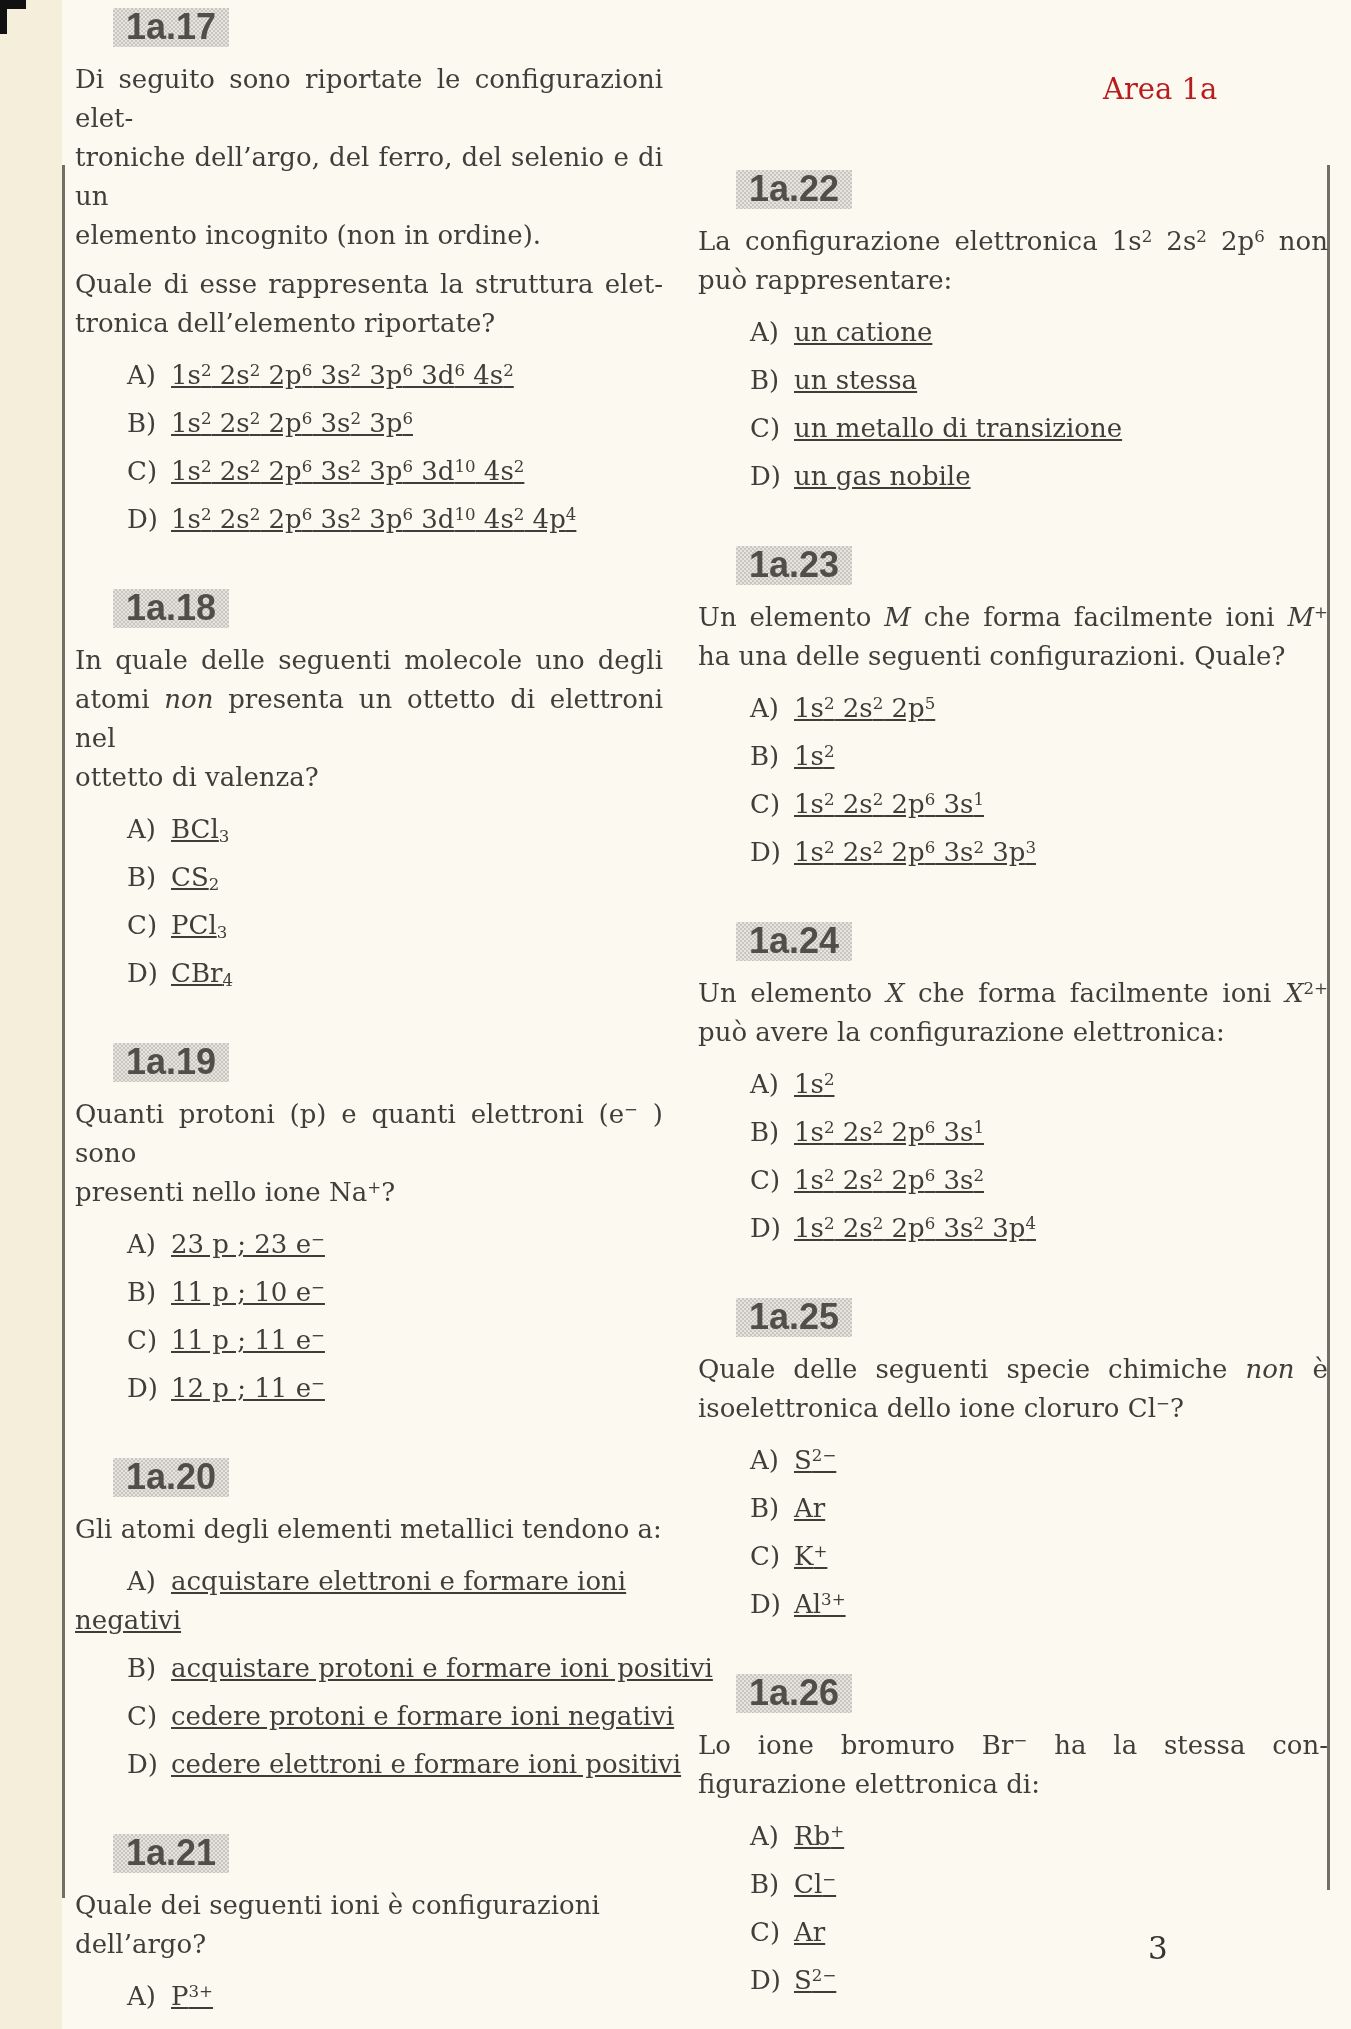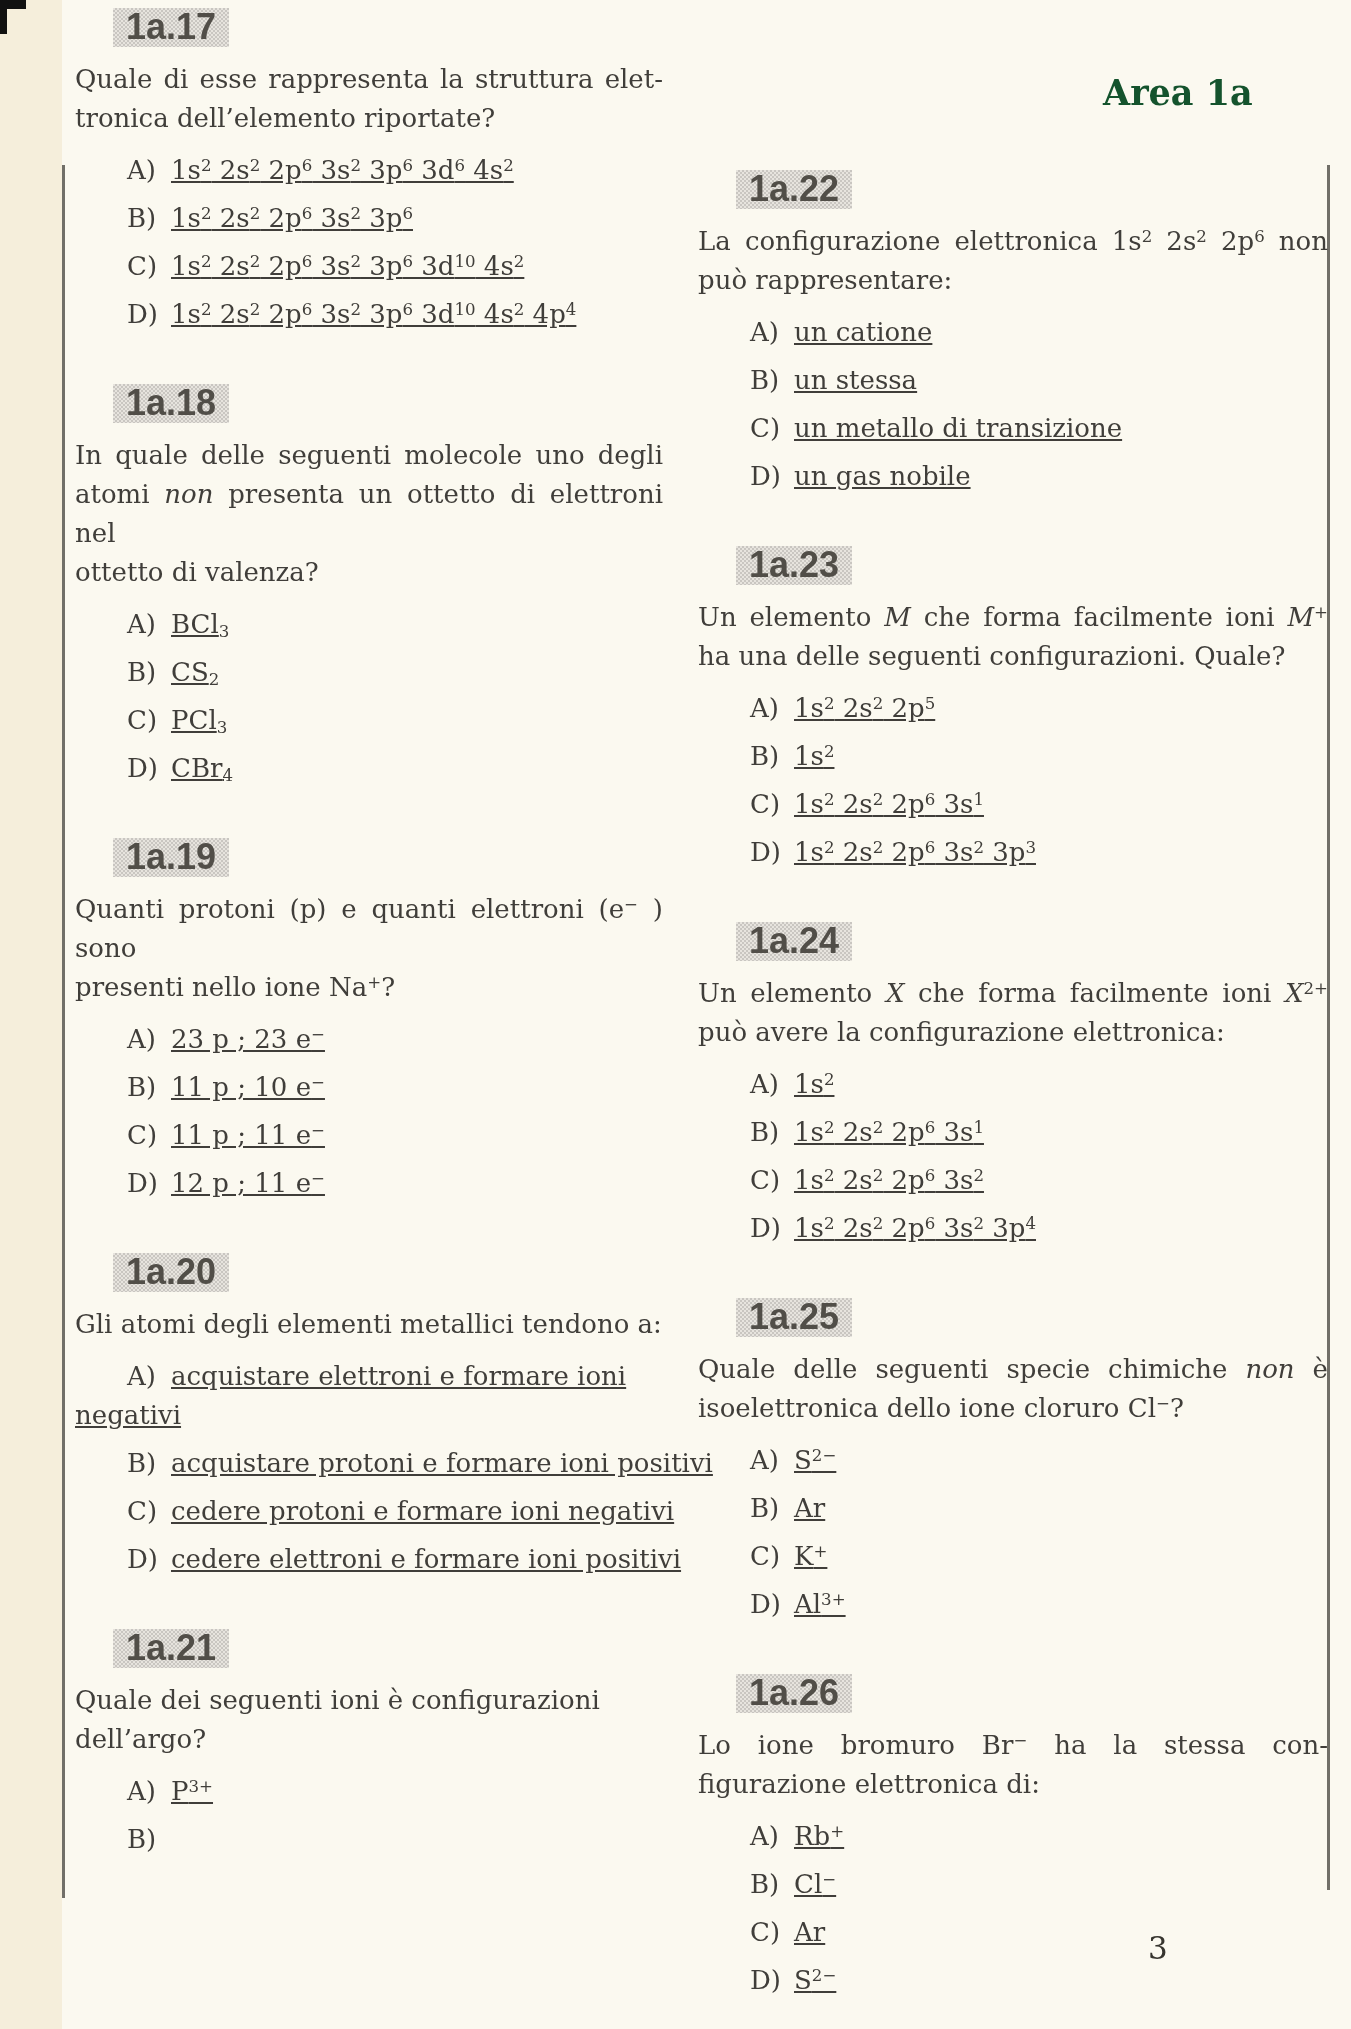--- a/index.html
+++ b/index.html
@@ -12,21 +12,21 @@
     background:var(--page-bg);
     font-family:"DejaVu Serif", serif;
     color:var(--text);
   }
   .left-strip{position:absolute;left:0;top:0;width:62px;height:2029px;background:var(--margin-strip);}
   .corner-h{position:absolute;left:0;top:0;width:26px;height:9px;background:#111;}
   .corner-v{position:absolute;left:0;top:0;width:7px;height:34px;background:#111;}
   .rule{position:absolute;width:3px;background:var(--rule);}
   .rule-left{left:62px;top:165px;height:1733px;}
   .rule-right{left:1327px;top:165px;height:1725px;}
-  .area-label{position:absolute;left:1103px;top:72px;font-size:35px;color:#14532d;font-weight:bold;}
+  .area-label{position:absolute;left:1103px;top:72px;font-size:29px;color:#b91c1c;}
   .page-number{position:absolute;left:1148px;top:1930px;font-size:31px;color:#37352f;}
   .col{position:absolute;}
   .col-left{left:75px;top:8px;width:588px;}
   .col-right{left:698px;top:170px;width:630px;}
   .question{margin-bottom:50px;}
   .badge{
     display:inline-block;
     font-family:"Liberation Sans", sans-serif;font-weight:bold;
     font-size:36px;line-height:32px;color:var(--badge-text);
     padding:3px 13px 4px 13px;margin-left:38px;margin-bottom:13px;
@@ -52,20 +52,25 @@
 <div class="rule rule-left"></div>
 <div class="rule rule-right"></div>
 
 <div class="area-label">Area 1a</div>
 
 <div class="col col-left" id="col-left">
   <section class="question">
     <div class="badge">1a.17</div>
     <div class="paras">
         <div class="para">
+          <div class="line just">Di seguito sono riportate le configurazioni elet-</div>
+          <div class="line just">troniche dell’argo, del ferro, del selenio e di un</div>
+          <div class="line">elemento incognito (non in ordine).</div>
+        </div>
+        <div class="para">
           <div class="line just">Quale di esse rappresenta la struttura elet-</div>
           <div class="line">tronica dell’elemento riportate?</div>
         </div>
       </div>
     <div class="opts">
         <div class="opt"><span class="letter">A)</span><span class="otext">1s<sup>2</sup> 2s<sup>2</sup> 2p<sup>6</sup> 3s<sup>2</sup> 3p<sup>6</sup> 3d<sup>6</sup> 4s<sup>2</sup></span></div>
         <div class="opt"><span class="letter">B)</span><span class="otext">1s<sup>2</sup> 2s<sup>2</sup> 2p<sup>6</sup> 3s<sup>2</sup> 3p<sup>6</sup></span></div>
         <div class="opt"><span class="letter">C)</span><span class="otext">1s<sup>2</sup> 2s<sup>2</sup> 2p<sup>6</sup> 3s<sup>2</sup> 3p<sup>6</sup> 3d<sup>10</sup> 4s<sup>2</sup></span></div>
         <div class="opt"><span class="letter">D)</span><span class="otext">1s<sup>2</sup> 2s<sup>2</sup> 2p<sup>6</sup> 3s<sup>2</sup> 3p<sup>6</sup> 3d<sup>10</sup> 4s<sup>2</sup> 4p<sup>4</sup></span></div>
       </div>

